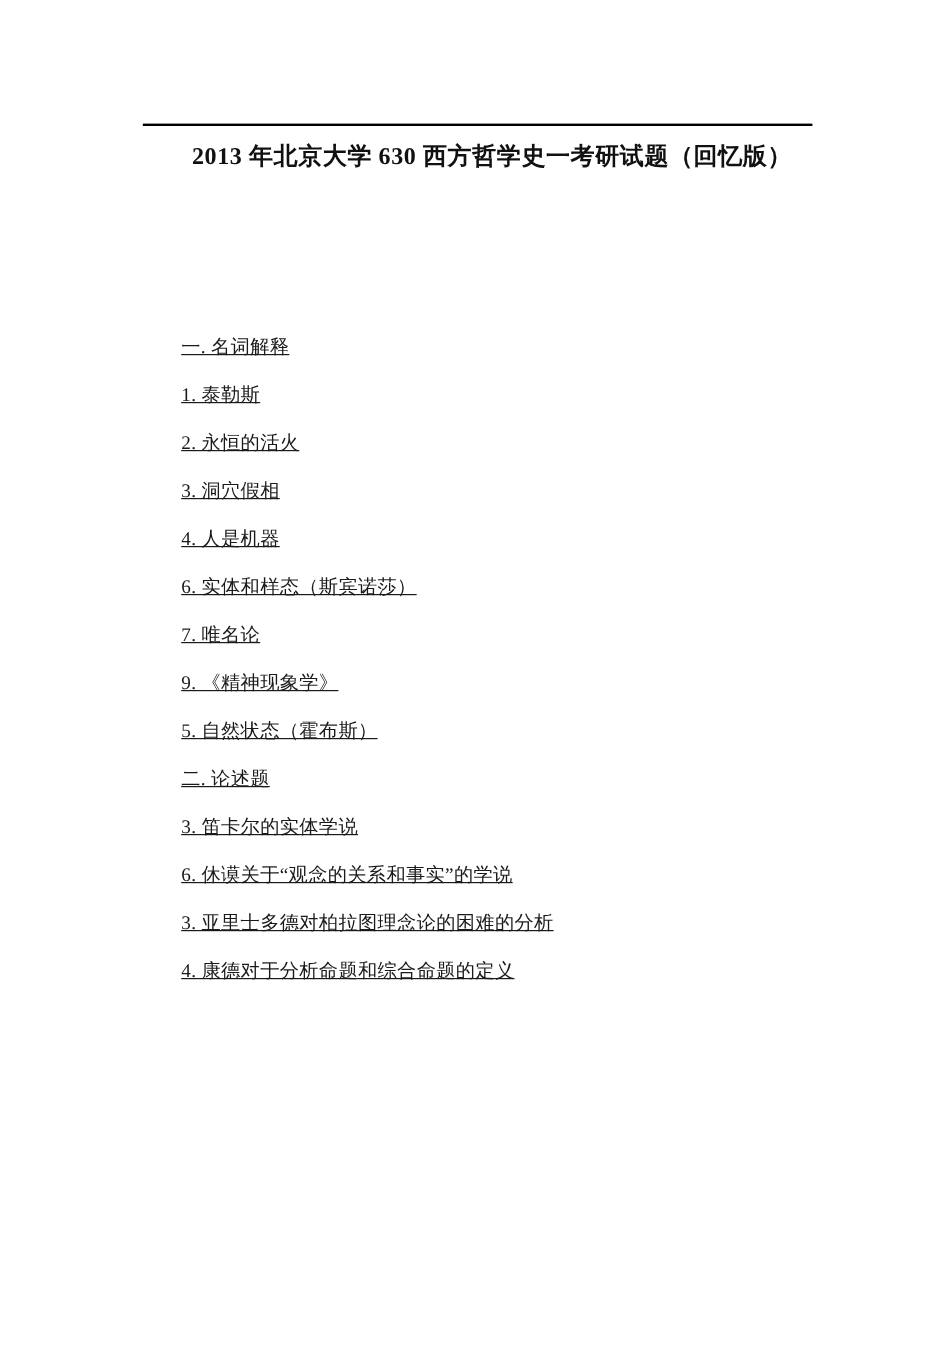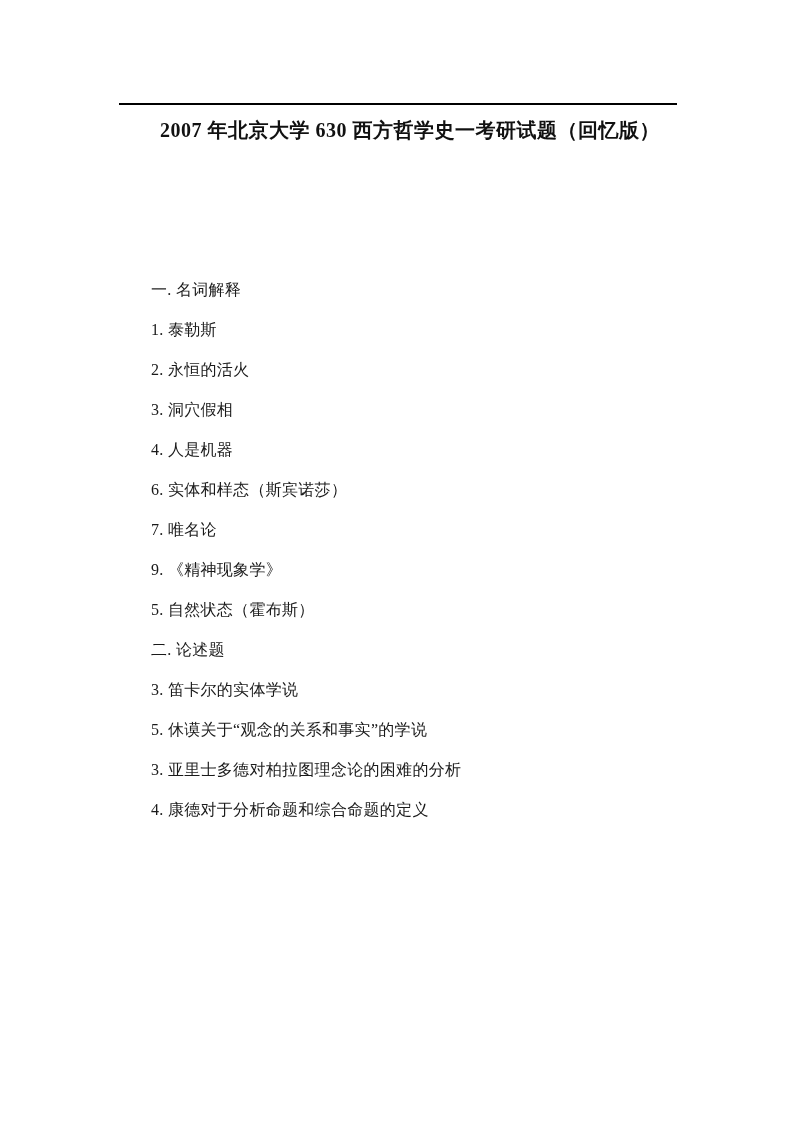--- a/index.html
+++ b/index.html
@@ -42,46 +42,47 @@
     width: 560px;
     font-size: 16px;
   }
   .content p {
     margin: 0;
     padding: 0;
     line-height: 40px;
     height: 40px;
     white-space: nowrap;
     letter-spacing: 0.3px;
+    text-decoration: underline;
   }
 </style>
 </head>
 <body>
 
 <div class="page">
 
   <div class="top-rule"></div>
 
-  <div class="doc-title">2007 年北京大学 630 西方哲学史一考研试题（回忆版）</div>
+  <div class="doc-title">2013 年北京大学 630 西方哲学史一考研试题（回忆版）</div>
 
   <div class="content">
 
     <p>一. 名词解释</p>
 
     <p>1. 泰勒斯</p>
     <p>2. 永恒的活火</p>
     <p>3. 洞穴假相</p>
     <p>4. 人是机器</p>
     <p>6. 实体和样态（斯宾诺莎）</p>
     <p>7. 唯名论</p>
     <p>9. 《精神现象学》</p>
     <p>5. 自然状态（霍布斯）</p>
 
     <p>二. 论述题</p>
 
     <p>3. 笛卡尔的实体学说</p>
-    <p>5. 休谟关于“观念的关系和事实”的学说</p>
+    <p>6. 休谟关于“观念的关系和事实”的学说</p>
     <p>3. 亚里士多德对柏拉图理念论的困难的分析</p>
     <p>4. 康德对于分析命题和综合命题的定义</p>
 
   </div>
 
 </div>
 
 </body></html>

